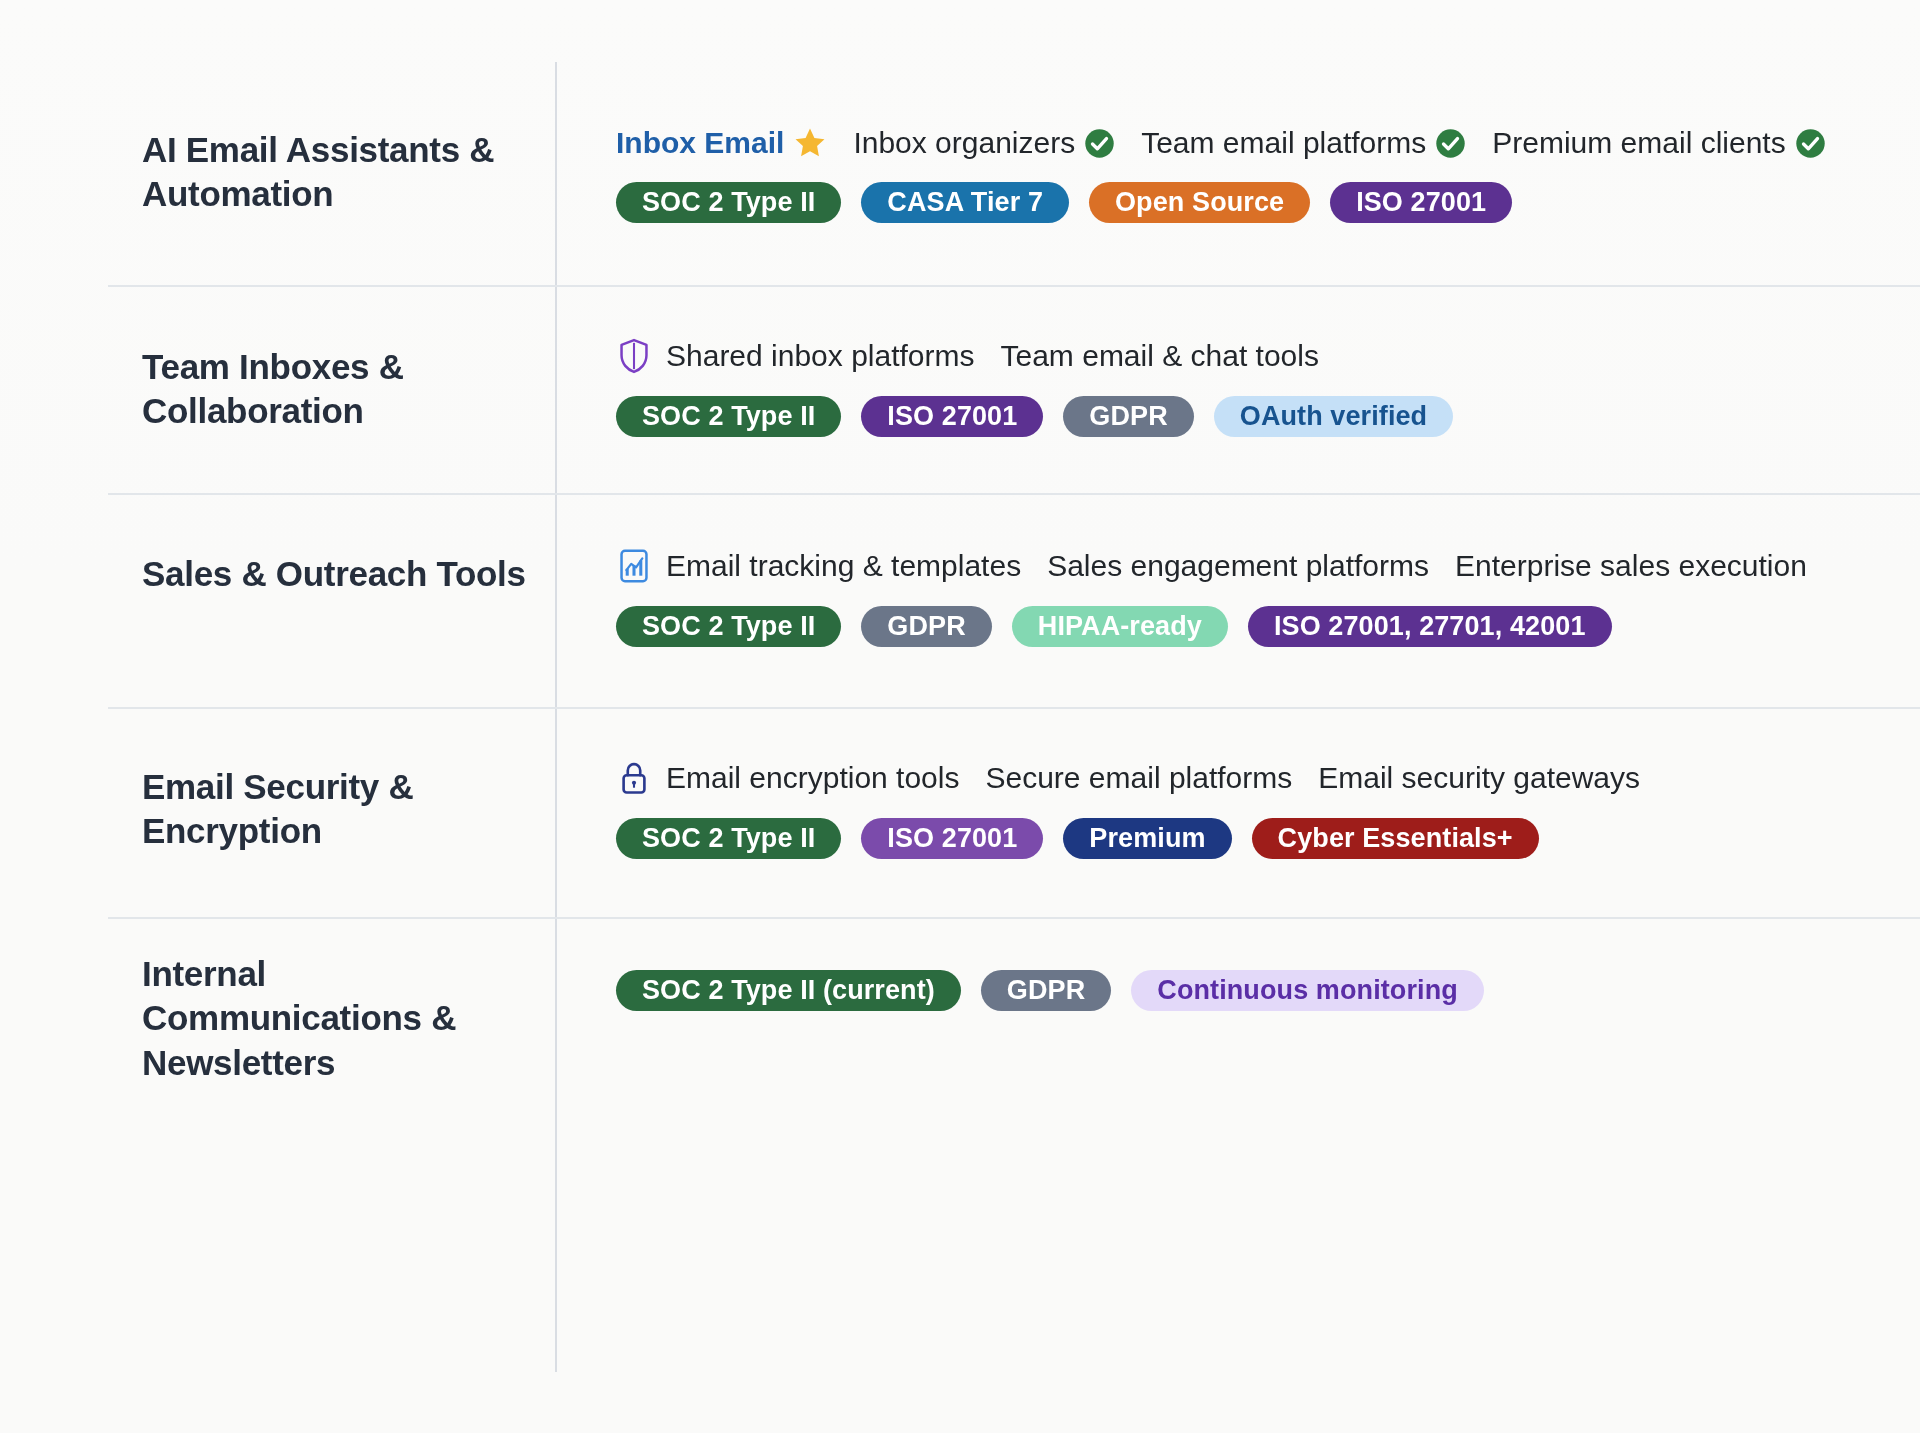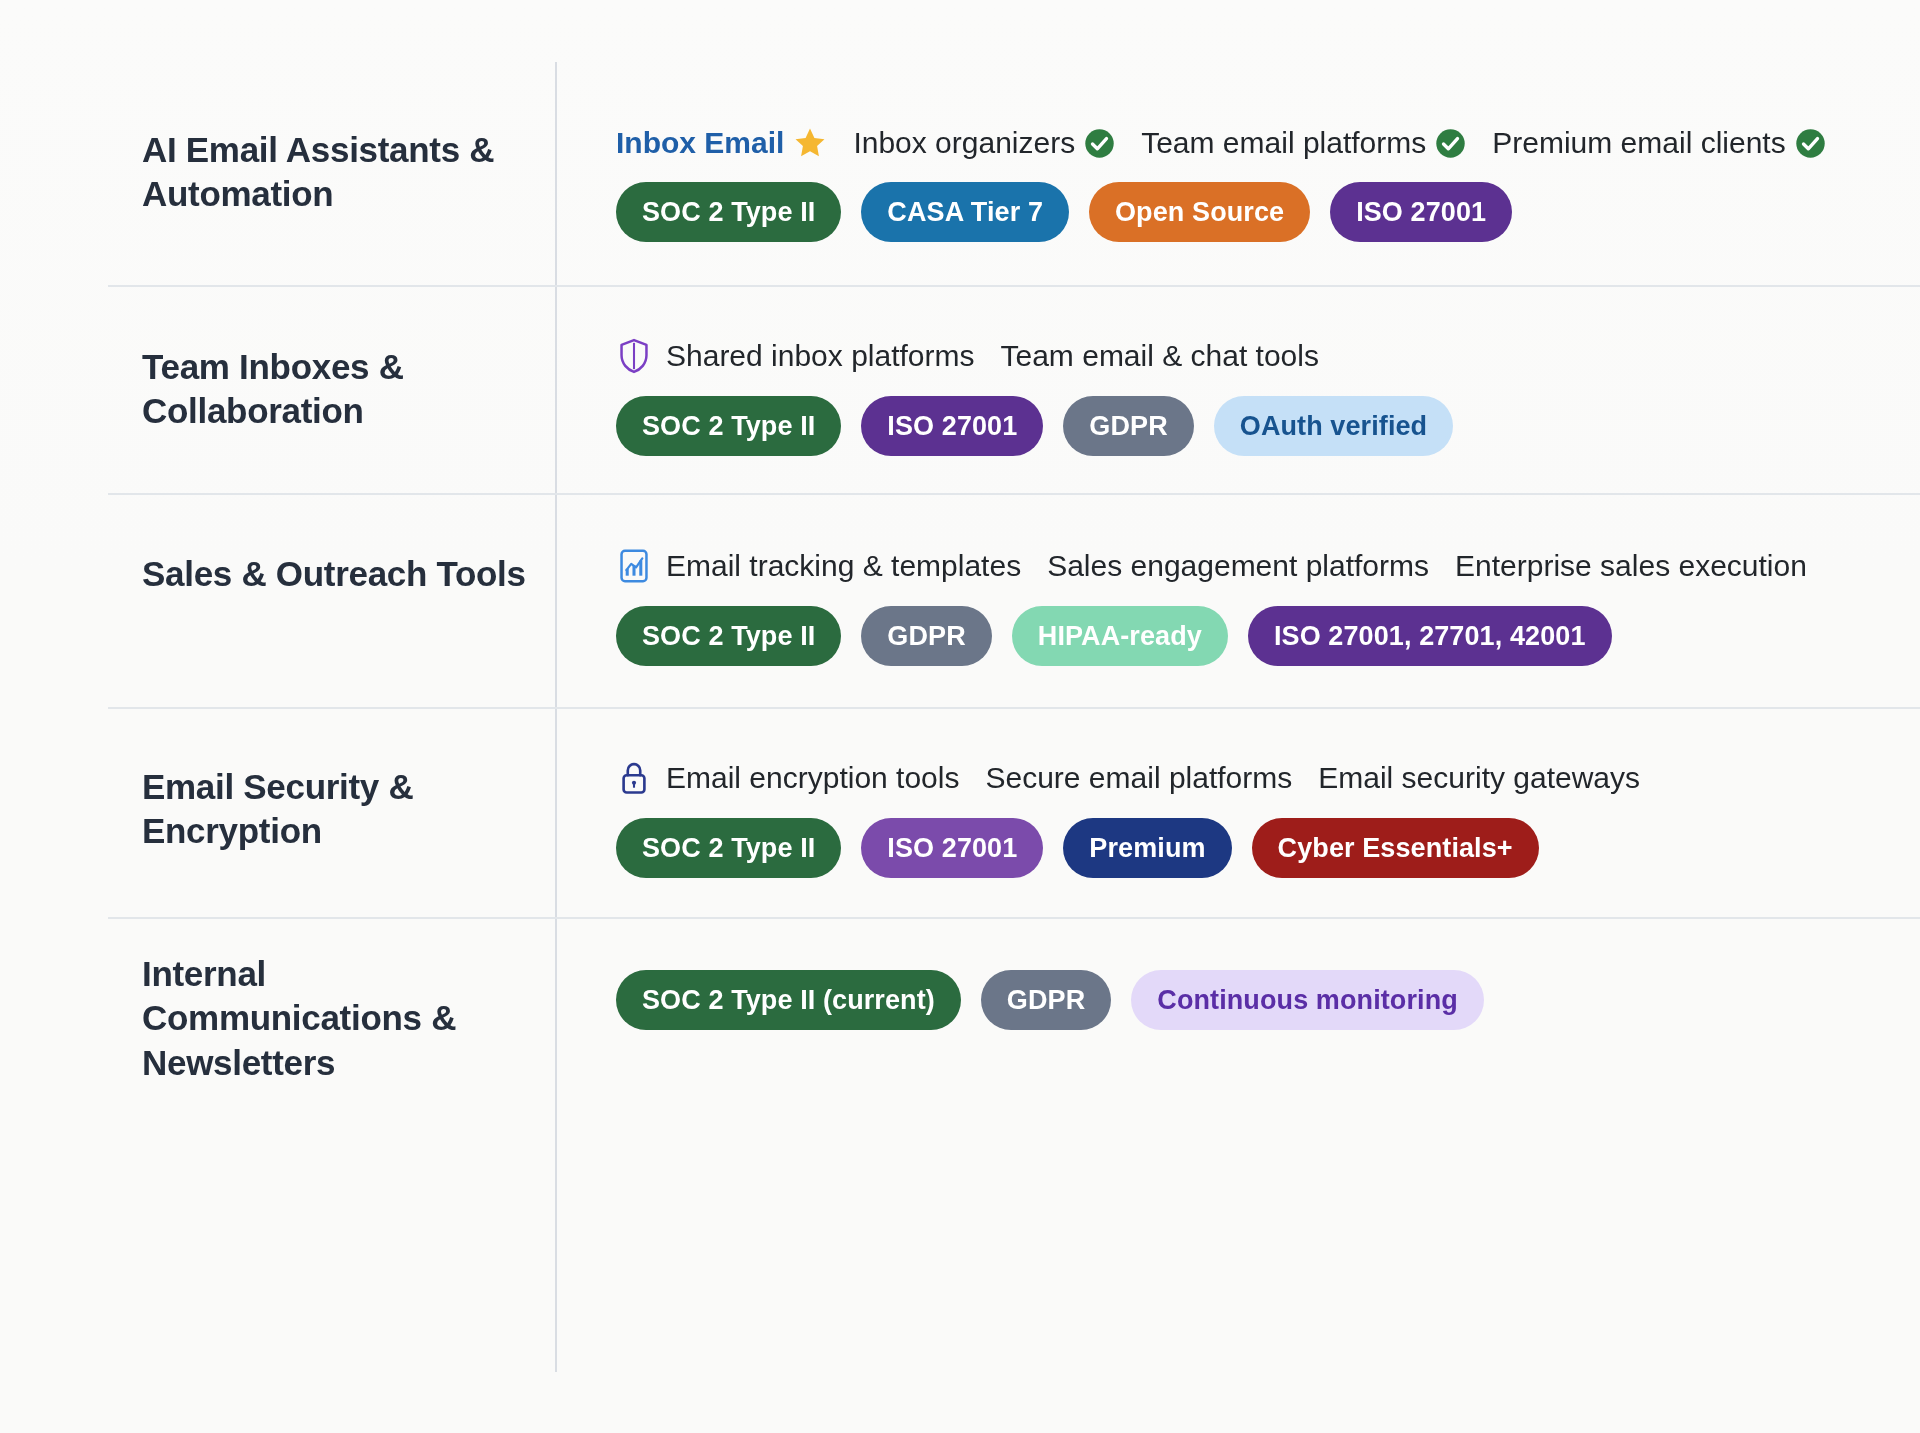--- a/index.html
+++ b/index.html
@@ -109,21 +109,21 @@
     display: flex;
     align-items: center;
     gap: 20px;
     flex-wrap: nowrap;
   }
 
   .badge {
     display: inline-flex;
     align-items: center;
     justify-content: center;
-    height: 60px;
+    height: 41px;
     padding: 0 26px;
     border-radius: 30px;
     font-size: 27px;
     font-weight: bold;
     color: #ffffff;
     white-space: nowrap;
     letter-spacing: 0.1px;
   }
 
   .star { color: #f5b731; font-size: 34px; line-height: 1; }

